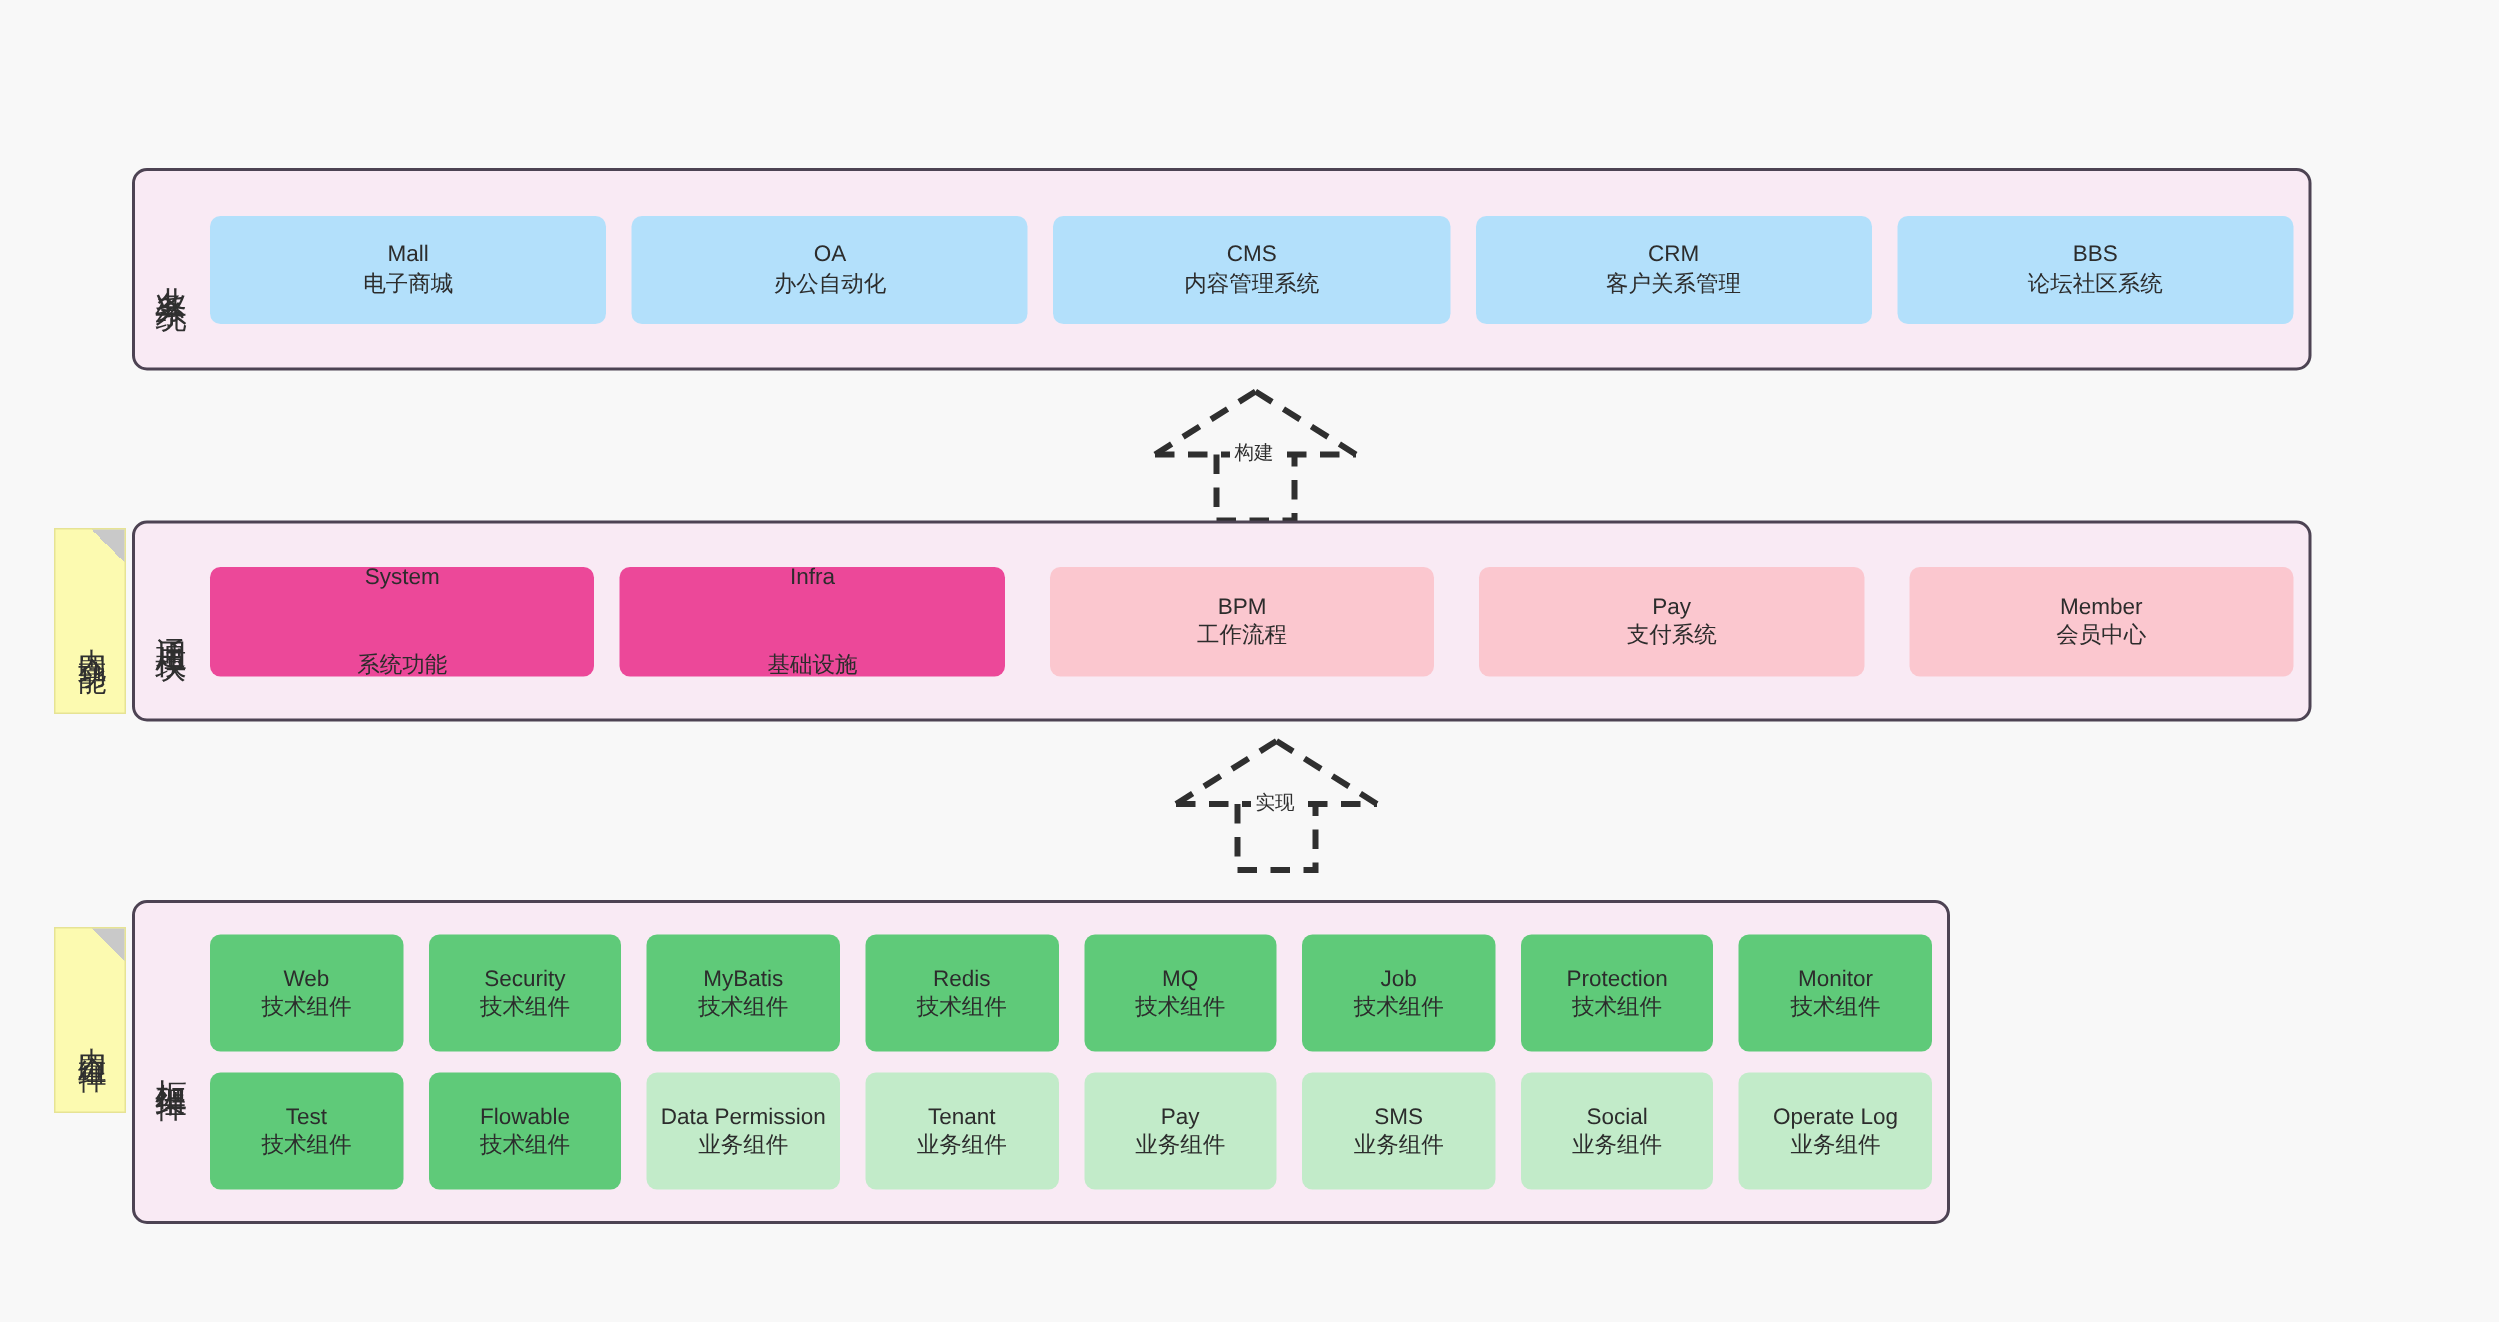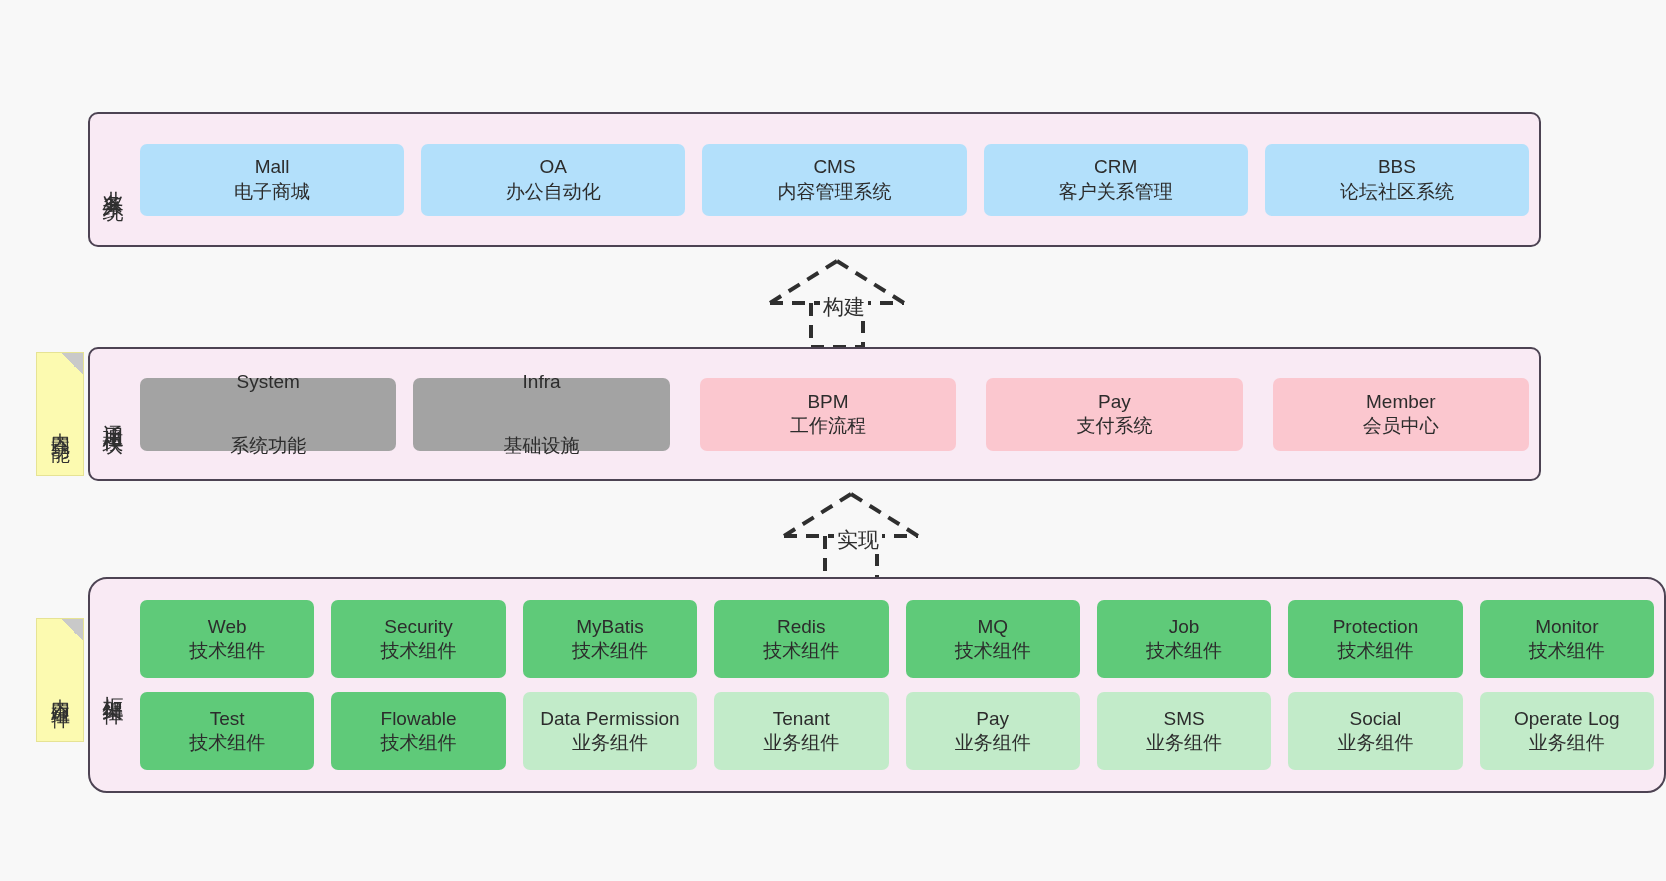--- a/index.html
+++ b/index.html
@@ -53,40 +53,40 @@
     align-items: stretch;
   }
   .card {
     flex: 1 1 0;
     border-radius: 7px;
     display: flex;
     flex-direction: column;
     align-items: center;
     justify-content: center;
     text-align: center;
-    font-size: 19px;
+    font-size: 15px;
     color: #2c2c2c;
     line-height: 1.28;
     padding: 6px 4px;
     user-select: none;
   }
   .card .en { white-space: normal; }
   .card .cn { white-space: nowrap; }
 
   
   .c-blue        { background: #b3e0fb; }
-  .c-red-strong  { background: #a3a3a3; gap: 40px; }
+  .c-red-strong  { background: #ec4899; gap: 40px; }
   .c-red-soft    { background: #fbc7cf; margin-left: 13px; }
   .c-green-strong{ background: #5fca79; }
   .c-green-soft  { background: #c2ebc9; }
 
   
   #layer-business  { left: 88px;  top: 112px; width: 1453px; height: 135px; }
   #layer-common    { left: 88px;  top: 347px; width: 1453px; height: 134px; }
-  #layer-framework { left: 88px;  top: 577px; width: 1578px; height: 216px; border-radius: 19px; }
+  #layer-framework { left: 88px;  top: 600px; width: 1212px; height: 216px; }
 
   #layer-business  .card { height: 72px; }
   #layer-common    .card { height: 73px; }
   #layer-framework .card { height: 78px; }
 
   
   .sticky {
     position: absolute;
     width: 48px;
     background: #fcfab0;
@@ -110,21 +110,21 @@
     width: 22px; height: 22px;
     background: linear-gradient(225deg, #c9c9c9 0 50%, transparent 50%);
   }
   #sticky-builtin-function  { left: 36px; top: 352px; height: 124px; }
   #sticky-builtin-component { left: 36px; top: 618px; height: 124px; }
 
   
   .arrow-group { position: absolute; }
   .arrow-label {
     position: absolute;
-    font-size: 21px;
+    font-size: 13px;
     color: #2f2f2f;
     background: #f8f8f8;
     padding: 0 3px;
     user-select: none;
     white-space: nowrap;
   }
   #arrow-build   { left: 752px; top: 255px; width: 170px; height: 95px; }
   #arrow-realize { left: 766px; top: 488px; width: 170px; height: 95px; }
   #arrow-build .arrow-label   { left: 68px; top: 38px; }
   #arrow-realize .arrow-label { left: 68px; top: 38px; }

